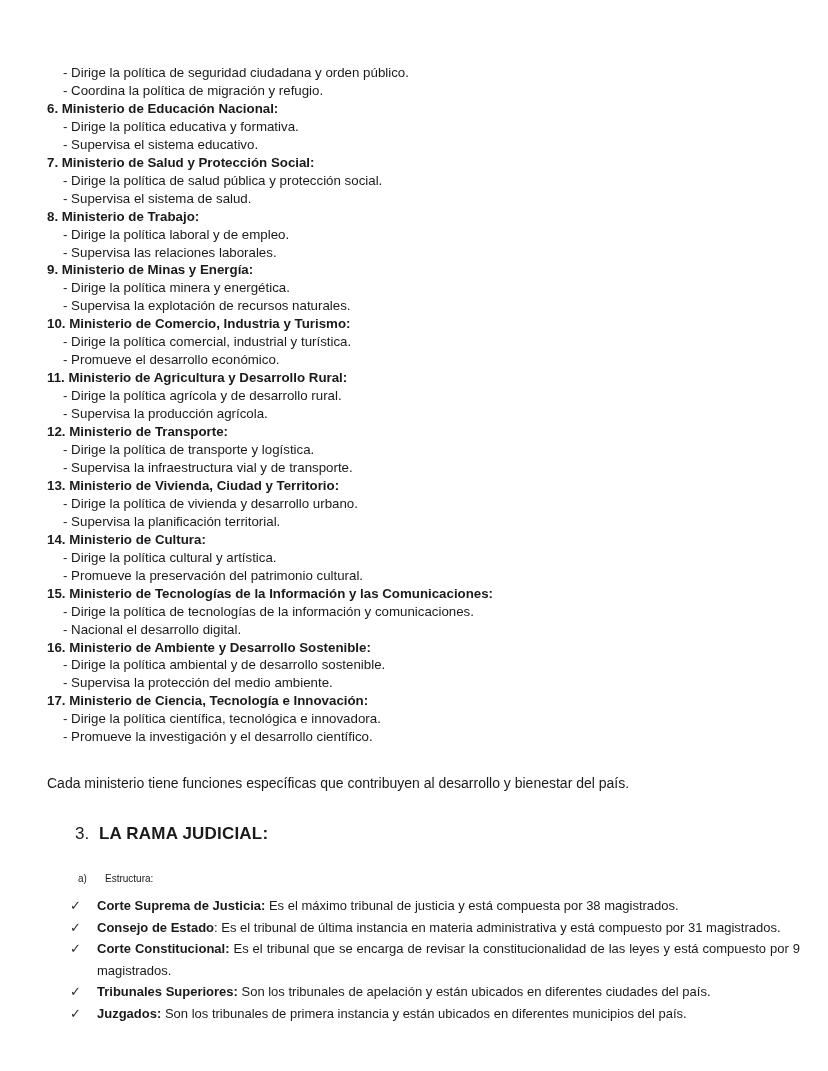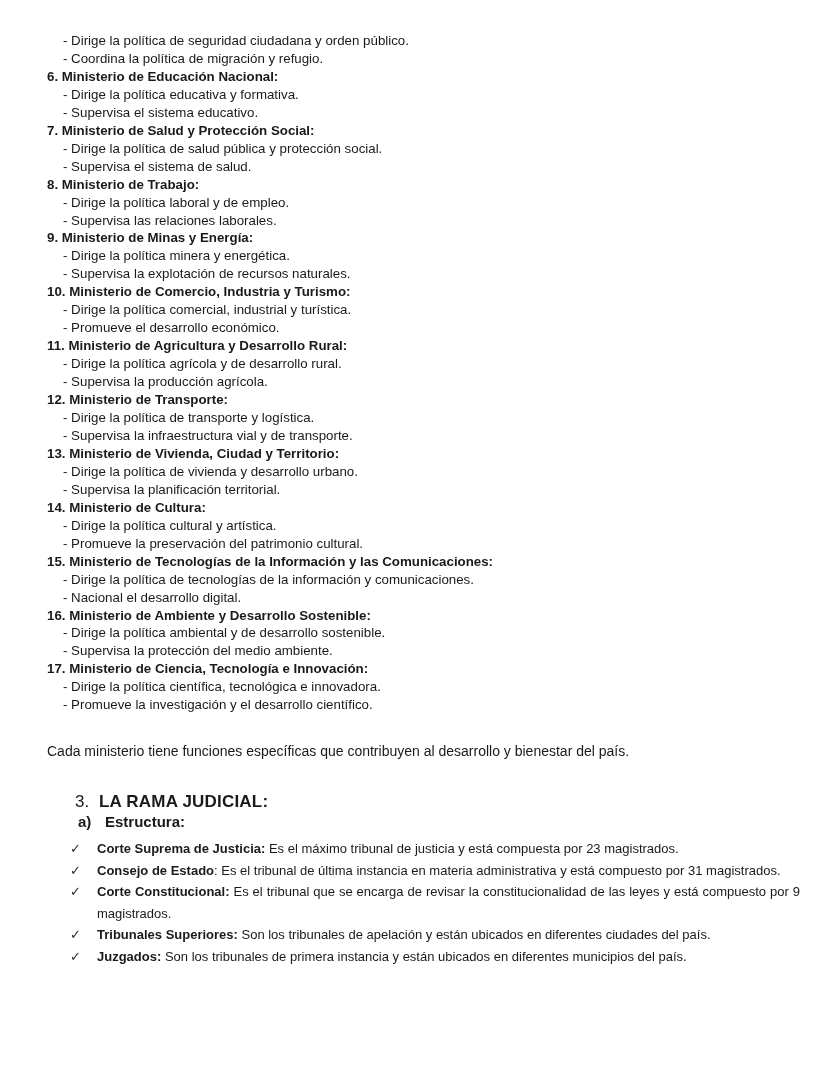--- a/index.html
+++ b/index.html
@@ -10,21 +10,21 @@
     position: relative;
     font-family: "Liberation Sans", sans-serif;
     color: #1a1a1a;
     overflow: hidden;
   }
   .page {
     position: absolute;
     top: 0; left: 0;
     width: 828px;
     height: 1071px;
-    padding: 32px 28px 0 47px;
+    padding: 64px 28px 0 47px;
     background: #ffffff;
   }
 
   
   .ministry-list {
     font-size: 13.3px;
     line-height: 17.95px;
   }
   .ministry-heading {
     font-weight: bold;
@@ -55,24 +55,25 @@
     width: 24px;
     font-weight: normal;
   }
   .sec-title {
     font-weight: bold;
     letter-spacing: 0.2px;
   }
 
   
   .subsection {
+    margin-top: 25px;
     padding-left: 31px;
-    font-size: 15px;
+    font-size: 10px;
     line-height: 18px;
-    font-weight: bold;
+    font-weight: normal;
   }
   .sub-label {
     display: inline-block;
     width: 27px;
   }
 
   
   .check-list {
     margin-top: 7px;
     width: 753px; 
@@ -146,20 +147,20 @@
 
   <h2 class="section-heading">
     <span class="sec-num t">3.</span><span class="sec-title t">LA RAMA JUDICIAL:</span>
   </h2>
 
   <div class="subsection">
     <span class="sub-label t">a)</span><span class="sub-title t">Estructura:</span>
   </div>
 
   <div class="check-list" id="check-list">
-      <div class="check-item"><span class="check-mark">✓</span><span class="check-term">Corte Suprema de Justicia:</span><span class="check-text"> Es el máximo tribunal de justicia y está compuesta por 23 magistrados.</span></div>
+      <div class="check-item"><span class="check-mark">✓</span><span class="check-term">Corte Suprema de Justicia:</span><span class="check-text"> Es el máximo tribunal de justicia y está compuesta por 38 magistrados.</span></div>
       <div class="check-item"><span class="check-mark">✓</span><span class="check-term">Consejo de Estado</span><span class="check-text">: Es el tribunal de última instancia en materia administrativa y está compuesto por 31 magistrados.</span></div>
       <div class="check-item"><span class="check-mark">✓</span><span class="check-term">Corte Constitucional:</span><span class="check-text"> Es el tribunal que se encarga de revisar la constitucionalidad de las leyes y está compuesto por 9 magistrados.</span></div>
       <div class="check-item"><span class="check-mark">✓</span><span class="check-term">Tribunales Superiores:</span><span class="check-text"> Son los tribunales de apelación y están ubicados en diferentes ciudades del país.</span></div>
       <div class="check-item"><span class="check-mark">✓</span><span class="check-term">Juzgados:</span><span class="check-text"> Son los tribunales de primera instancia y están ubicados en diferentes municipios del país.</span></div>
     </div>
 
 </div>
 
 </body></html>

